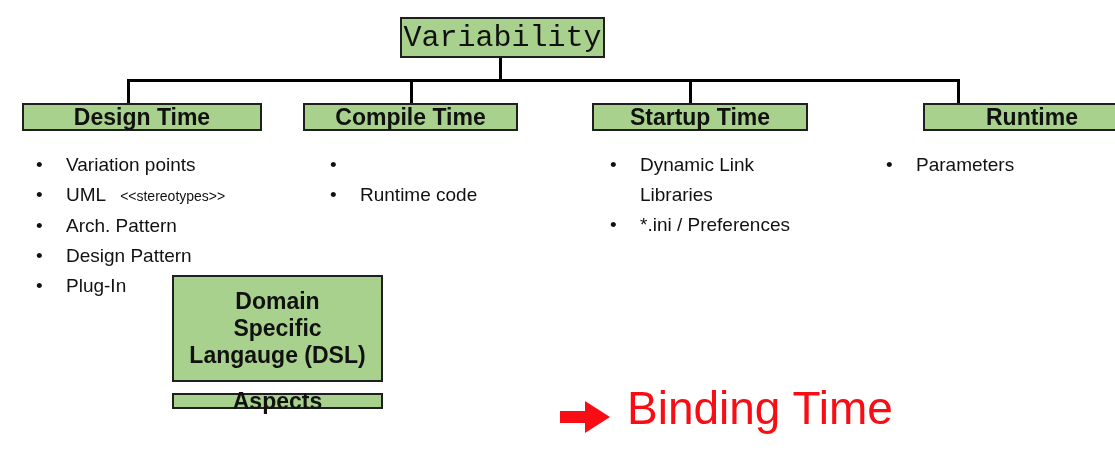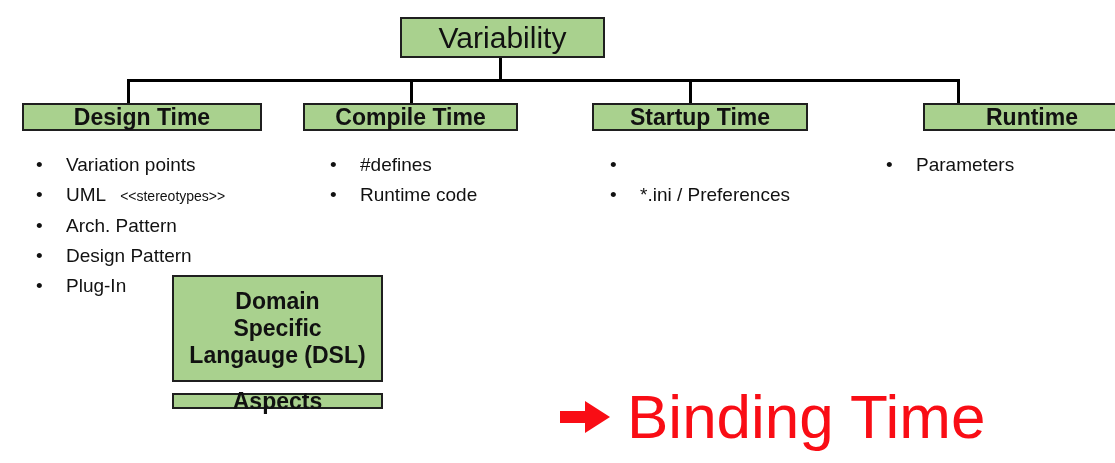--- a/index.html
+++ b/index.html
@@ -42,33 +42,33 @@
   }
   .blist li { display: flex; line-height: 30px; align-items: flex-start; }
   .dot { flex: 0 0 30px; width: 30px; }
   .txt { white-space: nowrap; }
   .txt.wrap { white-space: normal; max-width: 160px; }
   .small { font-size: 14px; margin-left: 14px; }
   .binding-label {
     position: absolute;
     left: 627px;
     top: 384px;
-    font-size: 62px;
+    font-size: 46px;
     line-height: 1.05;
     color: #f90d15;
     white-space: nowrap;
   }
   .binding-arrow { position: absolute; left: 560px; top: 400px; }
 </style>
 </head>
 <body>
 
 <div class="canvas">
 
-  <div class="gbox root-box" style="left:400px; top:17px; width:205px; height:41px;">
+  <div class="gbox root-box" style="left:400px; top:17px; width:205px; height:41px;font-family:Liberation Mono, monospace;">
     <span>Variability</span>
   </div>
 
   <div class="line" style="left:499px; top:58px; width:3px; height:23px;"></div>
   <div class="line" style="left:127px; top:79px; width:833px; height:3px;"></div>
   <div class="line" style="left:127px; top:82px; width:3px; height:21px;"></div>
   <div class="line" style="left:410px; top:82px; width:3px; height:21px;"></div>
   <div class="line" style="left:689px; top:82px; width:3px; height:21px;"></div>
   <div class="line" style="left:957px; top:82px; width:3px; height:21px;"></div>
 
@@ -104,31 +104,31 @@
     </li>
     <li>
       <span class="dot">•</span>
       <span class="txt">Plug-In</span>
     </li>
   </ul>
 
   <ul class="blist" style="left:330px;">
     <li>
       <span class="dot">•</span>
-      <span class="txt">#defines</span>
     </li>
     <li>
       <span class="dot">•</span>
       <span class="txt">Runtime code</span>
     </li>
   </ul>
 
   <ul class="blist" style="left:610px;">
     <li>
       <span class="dot">•</span>
+      <span class="txt wrap">Dynamic Link Libraries</span>
     </li>
     <li>
       <span class="dot">•</span>
       <span class="txt">*.ini / Preferences</span>
     </li>
   </ul>
 
   <ul class="blist" style="left:886px;">
     <li>
       <span class="dot">•</span>

